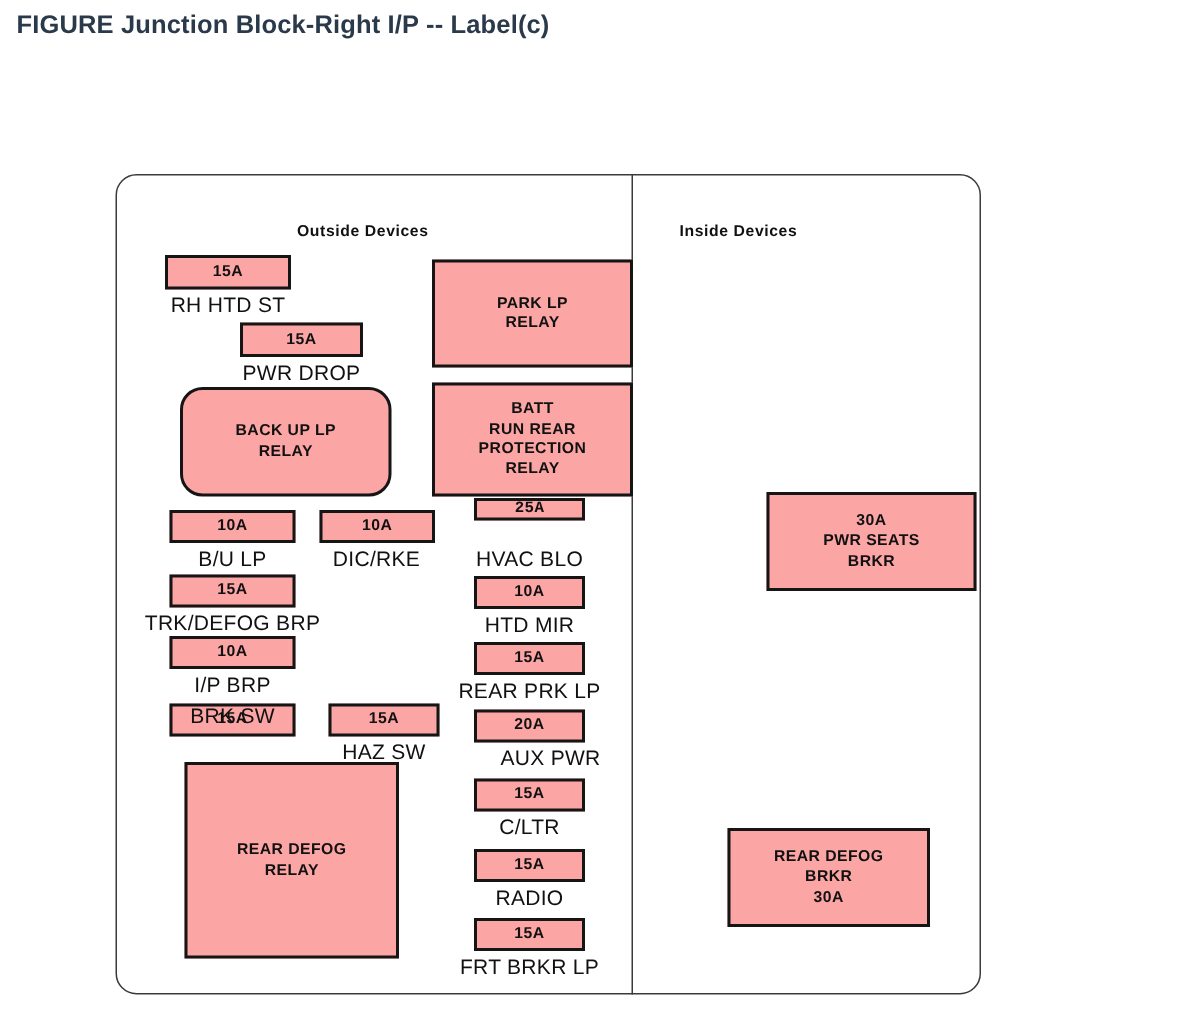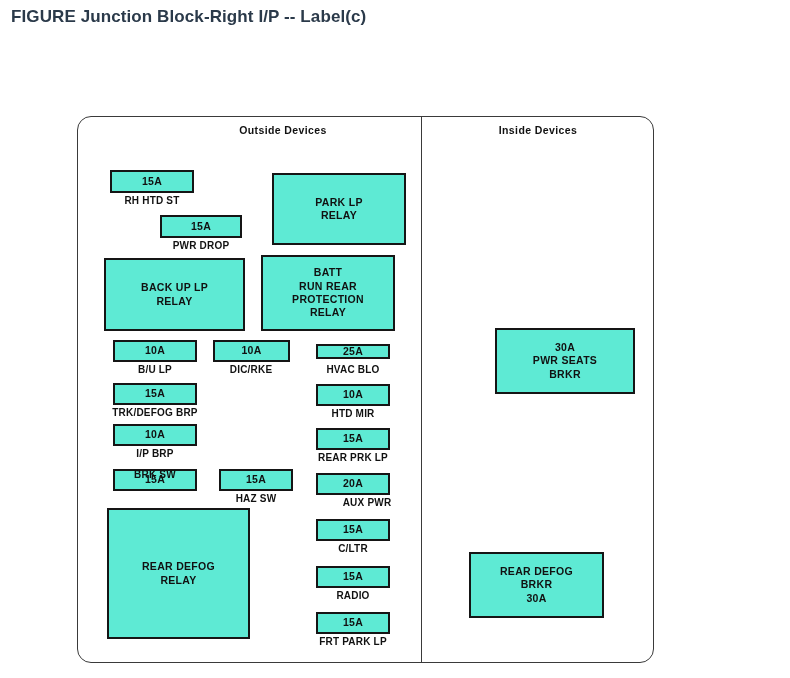--- a/index.html
+++ b/index.html
@@ -51,51 +51,51 @@
   }
 
   
   .section-heading {
     position: absolute;
     font-size: 10.5px;
     font-weight: bold;
     color: #111111;
     letter-spacing: 0.4px;
     white-space: nowrap;
-    text-align: center;
+    margin-top: 24px;
   }
   #heading-outside { left: 198px; top: 124px; width: 170px; }
   #heading-inside  { left: 453px; top: 124px; width: 170px; }
 
   
   .comp-box {
     position: absolute;
     box-sizing: border-box;
     border: 2px solid #151515;
-    background: #5eead4;
+    background: #fca5a5;
     display: flex;
     flex-direction: column;
     align-items: center;
     justify-content: center;
     font-size: 10.5px;
     font-weight: bold;
     color: #111111;
     letter-spacing: 0.3px;
     line-height: 1.28;
     text-align: center;
   }
   .comp-box.fuse { border-width: 2px; }
-  .comp-box.relay { border-width: 2px; }
+  .comp-box.relay { border-width: 2px; margin-left: 16px; }
   .comp-box .line { display: block; white-space: nowrap; }
 
   
   .comp-caption {
     position: absolute;
-    font-size: 10px;
-    font-weight: bold;
+    font-size: 14px;
+    font-weight: normal;
     color: #111111;
     letter-spacing: 0.2px;
     white-space: nowrap;
     text-align: center;
   }
 </style>
 </head>
 <body>
 
 <div id="figure-title">FIGURE Junction Block-Right I/P -- Label(c)</div>
@@ -109,48 +109,48 @@
 <div class="comp-box fuse" style="left:110px; top:170px; width:84px; height:23px;">
   <span class="line">15A</span>
 </div>
 <div class="comp-caption" style="left:90px; top:195px; width:124px;">RH HTD ST</div>
 
 <div class="comp-box fuse" style="left:160px; top:215px; width:82px; height:23px;">
   <span class="line">15A</span>
 </div>
 <div class="comp-caption" style="left:139px; top:240px; width:124px;">PWR DROP</div>
 
-<div class="comp-box relay" style="left:104px; top:258px; width:141px; height:73px;">
+<div class="comp-box relay" style="left:104px; top:258px; width:141px; height:73px;border-radius:15px;">
   <span class="line">BACK UP LP</span>
   <span class="line">RELAY</span>
 </div>
 
 <div class="comp-box relay" style="left:272px; top:173px; width:134px; height:72px;">
   <span class="line">PARK LP</span>
   <span class="line">RELAY</span>
 </div>
 
-<div class="comp-box relay" style="left:261px; top:255px; width:134px; height:76px;">
+<div class="comp-box relay" style="left:272px; top:255px; width:134px; height:76px;">
   <span class="line">BATT</span>
   <span class="line">RUN REAR</span>
   <span class="line">PROTECTION</span>
   <span class="line">RELAY</span>
 </div>
 
 <div class="comp-box fuse" style="left:113px; top:340px; width:84px; height:22px;">
   <span class="line">10A</span>
 </div>
 <div class="comp-caption" style="left:93px; top:364px; width:124px;">B/U LP</div>
 
 <div class="comp-box fuse" style="left:213px; top:340px; width:77px; height:22px;">
   <span class="line">10A</span>
 </div>
 <div class="comp-caption" style="left:189px; top:364px; width:124px;">DIC/RKE</div>
 
-<div class="comp-box fuse" style="left:316px; top:344px; width:74px; height:15px;">
+<div class="comp-box fuse" style="left:316px; top:332px; width:74px; height:15px;font-family:Liberation Mono, monospace;">
   <span class="line">25A</span>
 </div>
 <div class="comp-caption" style="left:291px; top:364px; width:124px;text-align:center;">HVAC BLO</div>
 
 <div class="comp-box fuse" style="left:113px; top:383px; width:84px; height:22px;">
   <span class="line">15A</span>
 </div>
 <div class="comp-caption" style="left:93px; top:407px; width:124px;">TRK/DEFOG BRP</div>
 
 <div class="comp-box fuse" style="left:316px; top:384px; width:74px; height:22px;">
@@ -189,21 +189,21 @@
 <div class="comp-caption" style="left:291px; top:543px; width:124px;">C/LTR</div>
 
 <div class="comp-box fuse" style="left:316px; top:566px; width:74px; height:22px;">
   <span class="line">15A</span>
 </div>
 <div class="comp-caption" style="left:291px; top:590px; width:124px;text-align:center;">RADIO</div>
 
 <div class="comp-box fuse" style="left:316px; top:612px; width:74px; height:22px;">
   <span class="line">15A</span>
 </div>
-<div class="comp-caption" style="left:291px; top:636px; width:124px;">FRT PARK LP</div>
+<div class="comp-caption" style="left:291px; top:636px; width:124px;">FRT BRKR LP</div>
 
 <div class="comp-box relay" style="left:107px; top:508px; width:143px; height:131px;">
   <span class="line">REAR DEFOG</span>
   <span class="line">RELAY</span>
 </div>
 
 <div class="comp-box relay" style="left:495px; top:328px; width:140px; height:66px;">
   <span class="line">30A</span>
   <span class="line">PWR SEATS</span>
   <span class="line">BRKR</span>

